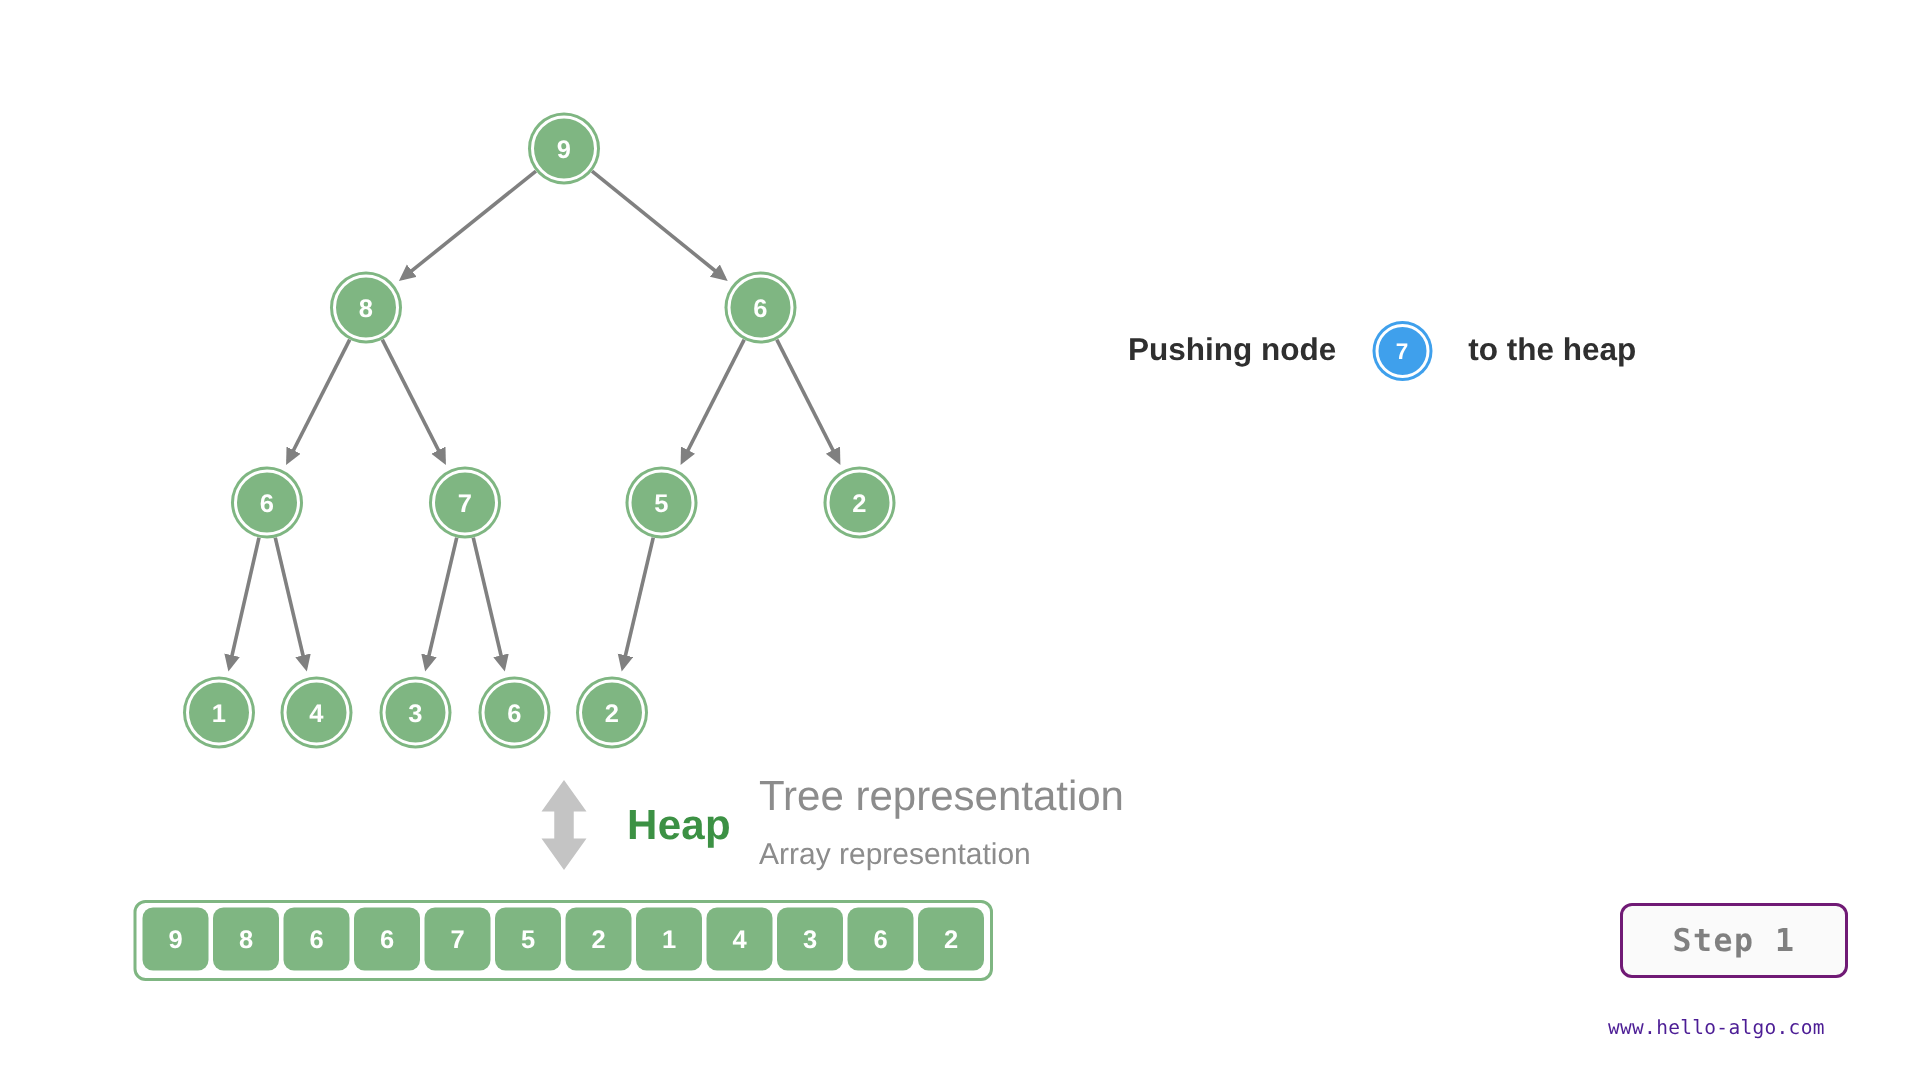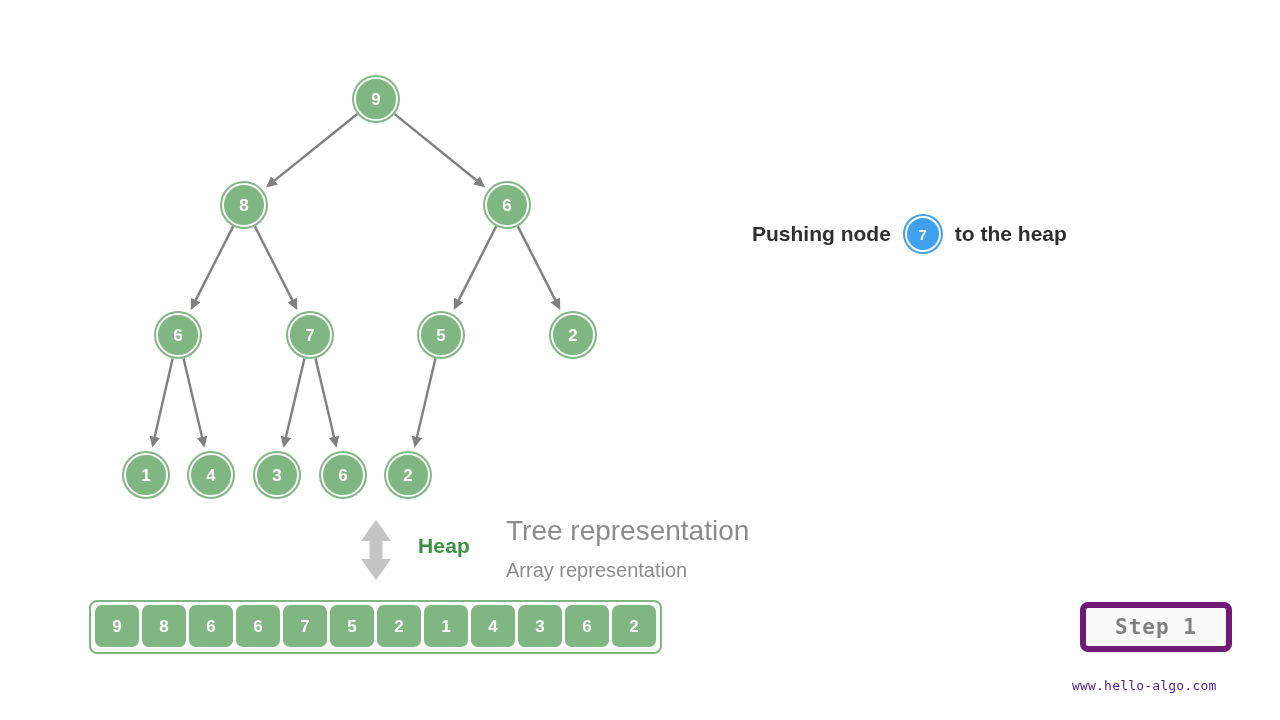--- a/index.html
+++ b/index.html
@@ -59,21 +59,21 @@
   }
 
   
   #caption {
     position: absolute;
     left: 752px;
     top: 216px;
     height: 36px;
     display: flex;
     align-items: center;
-    gap: 0;
+    gap: 12px;
     white-space: nowrap;
   }
   #caption .txt {
     font-size: 21px;
     font-weight: bold;
     color: #2f2f2f;
   }
   #caption .node {
     position: relative;
     width: 36px;
@@ -88,21 +88,21 @@
     position: absolute;
     left: 358px;
     top: 519px;
     width: 36px;
     height: 62px;
   }
   #legend-heap {
     position: absolute;
     left: 418px;
     top: 534px;
-    font-size: 21px;
+    font-size: 28px;
     font-weight: bold;
     color: #3c9144;
     letter-spacing: 0.2px;
   }
   #legend-tree {
     position: absolute;
     left: 506px;
     top: 515px;
     font-size: 28px;
     color: #8c8c8c;
@@ -144,21 +144,21 @@
   }
 
   
   #step-badge {
     position: absolute;
     left: 1080px;
     top: 602px;
     width: 152px;
     height: 50px;
     box-sizing: border-box;
-    border: 6px solid #701a75;
+    border: 2px solid #701a75;
     border-radius: 8px;
     background: #fafafa;
     display: flex;
     align-items: center;
     justify-content: center;
     font-family: "DejaVu Sans Mono", monospace;
     font-size: 21px;
     font-weight: bold;
     color: #808080;
     letter-spacing: 1px;

